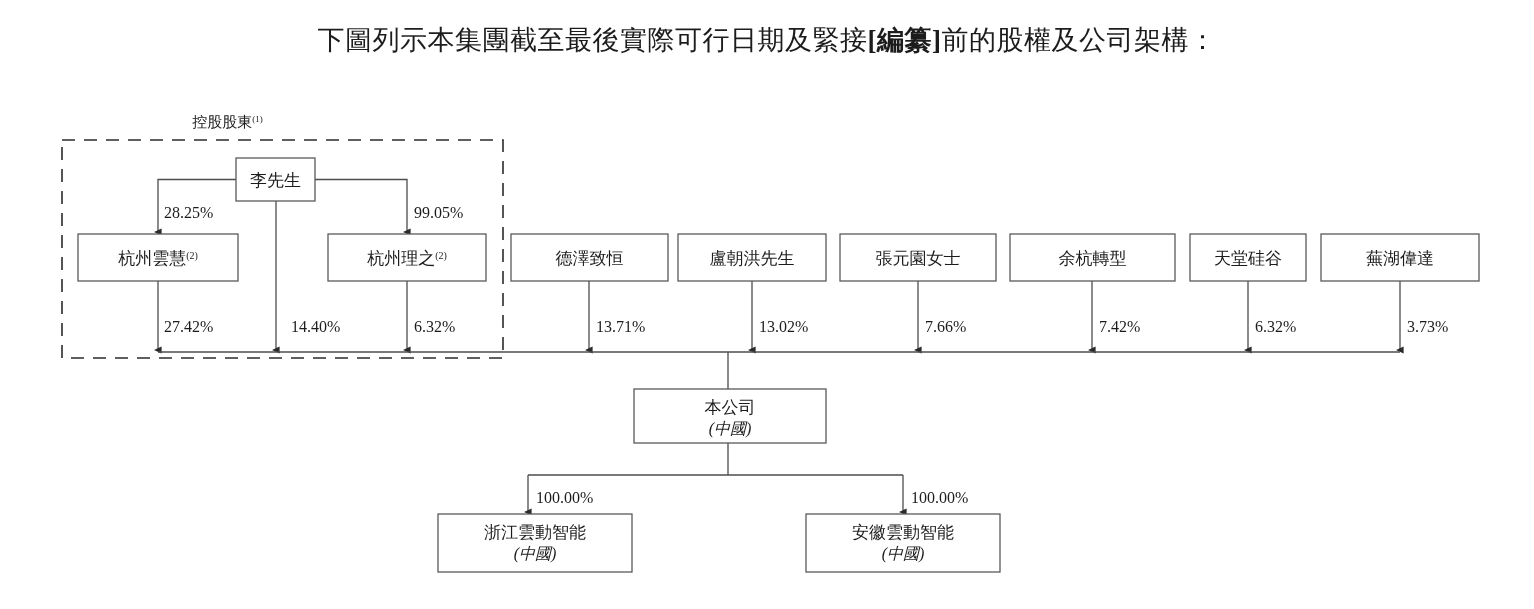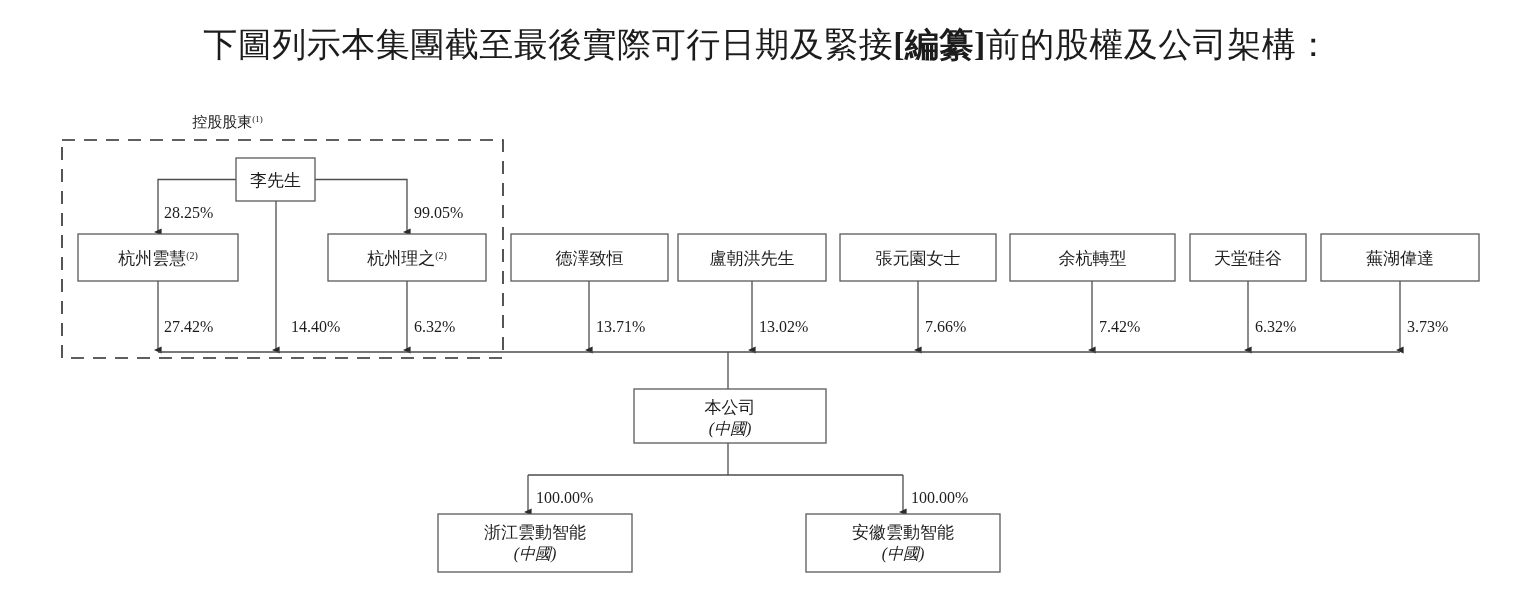--- a/index.html
+++ b/index.html
@@ -19,21 +19,21 @@
     position: relative;
     width: 1534px;
     height: 609px;
   }
   .title {
     position: absolute;
     left: 0;
     top: 22px;
     width: 1534px;
     text-align: center;
-    font-size: 34px;
+    font-size: 27px;
     letter-spacing: 0.5px;
     color: #1c1c1c;
     white-space: nowrap;
   }
   .title .bracketed {
     font-weight: bold;
   }
   svg#diagram {
     position: absolute;
     left: 0;

